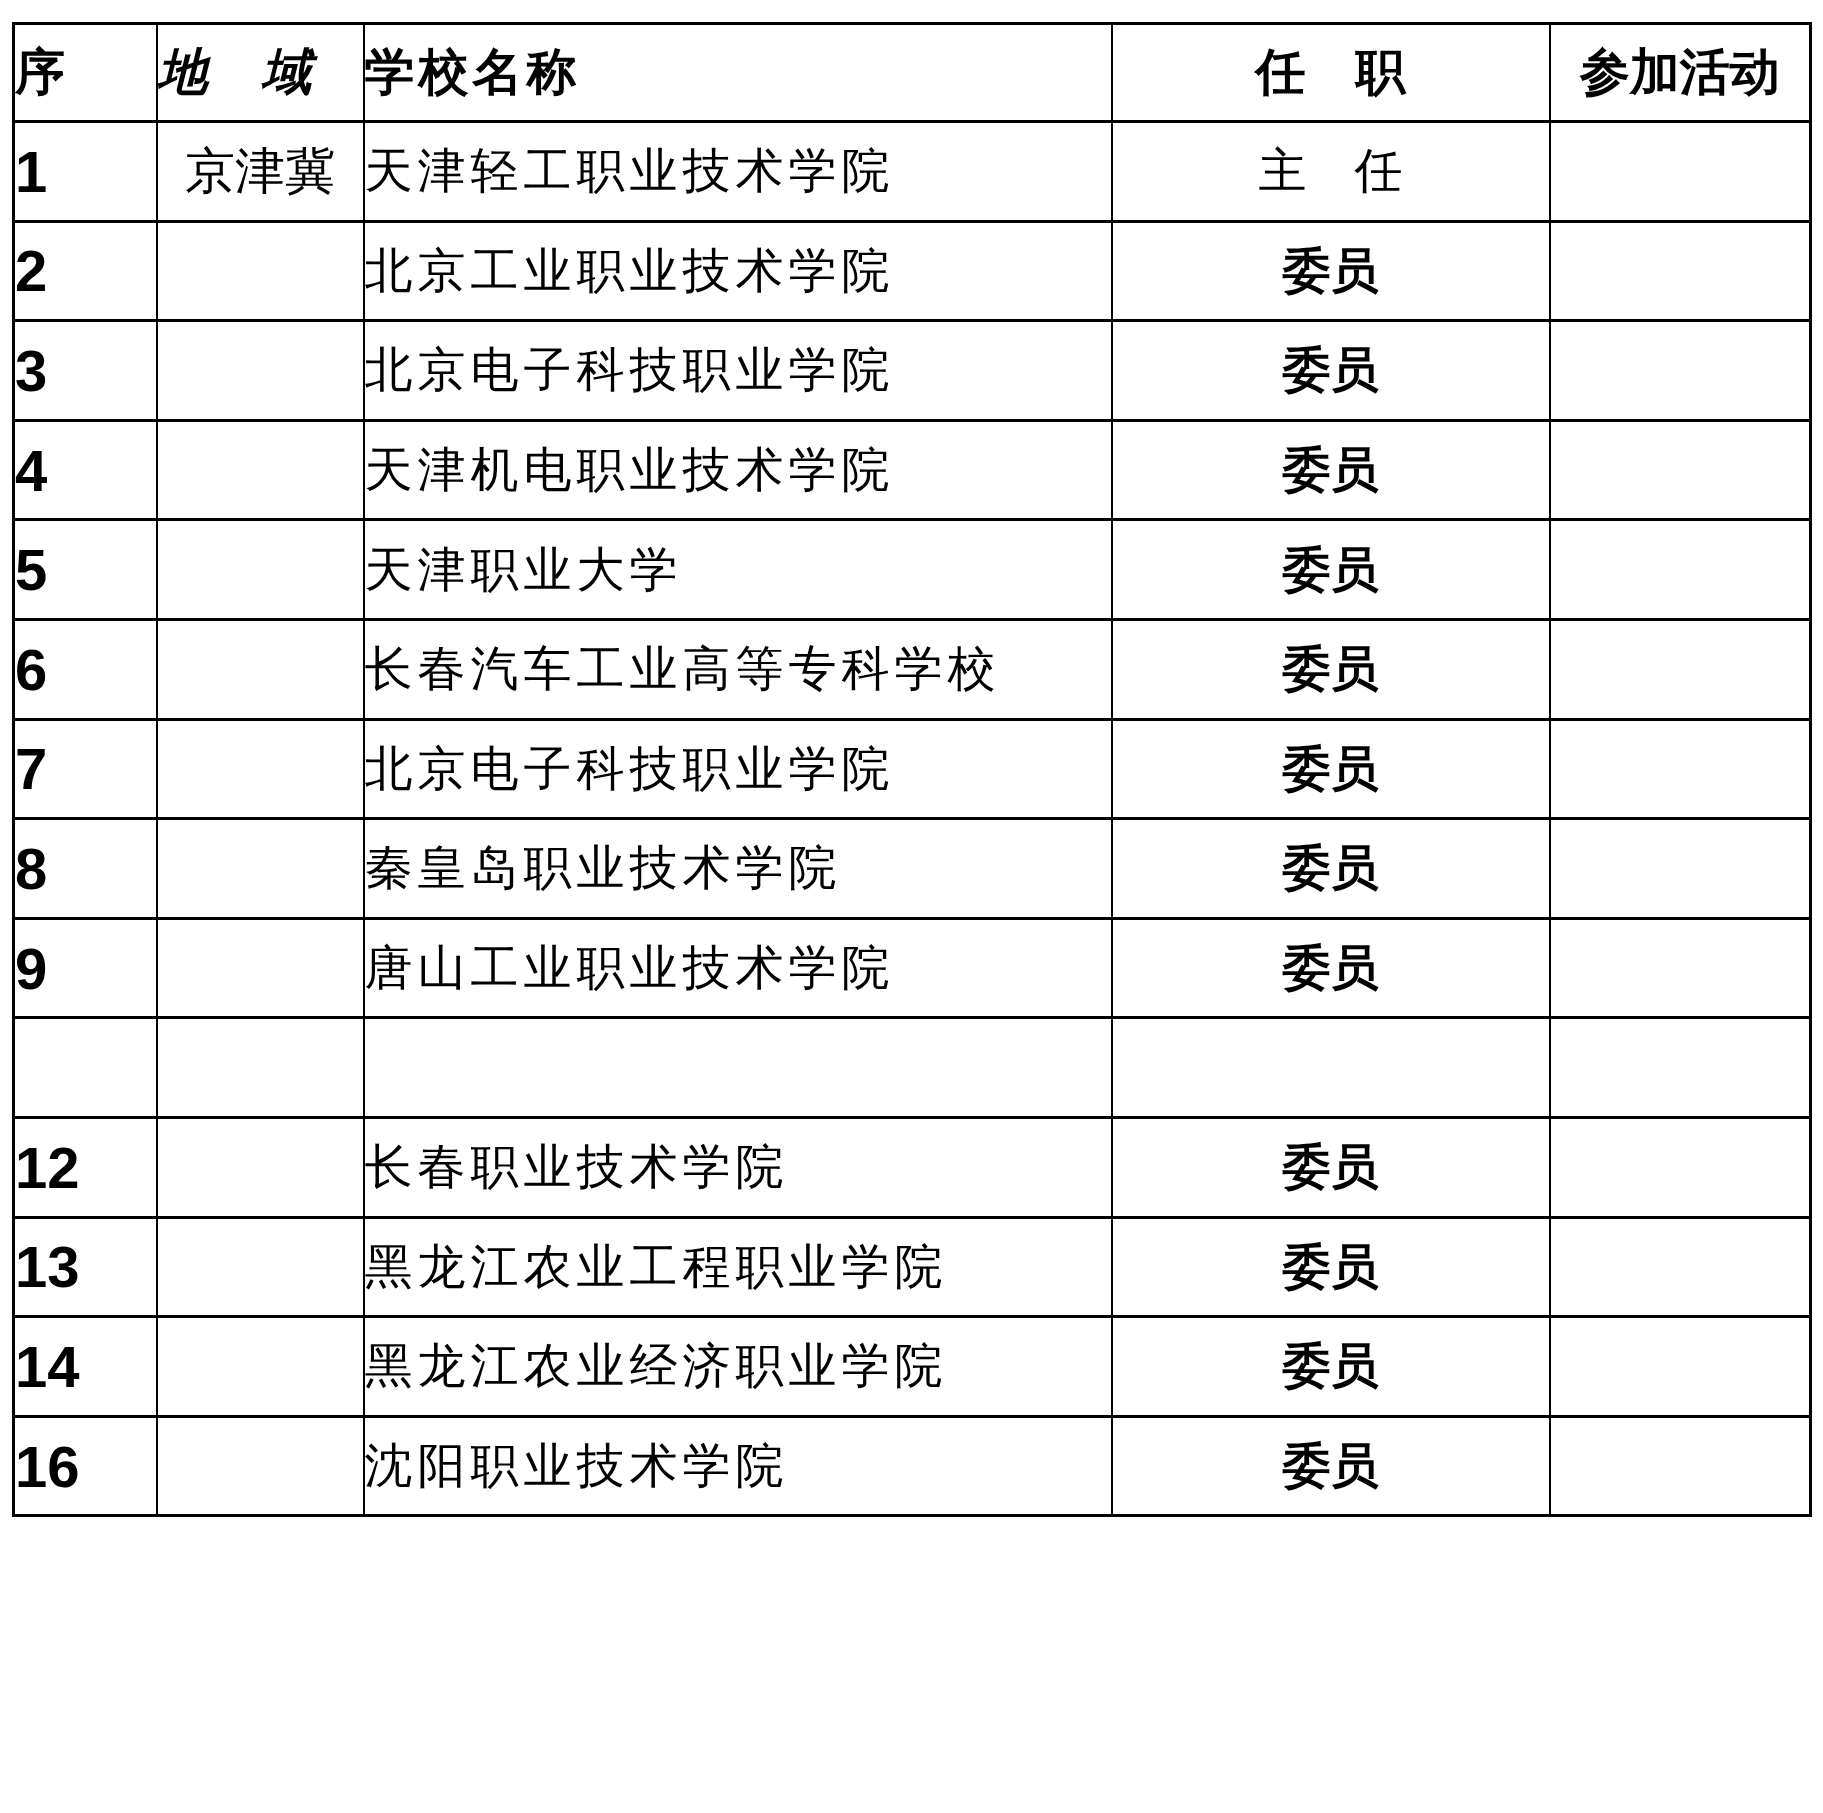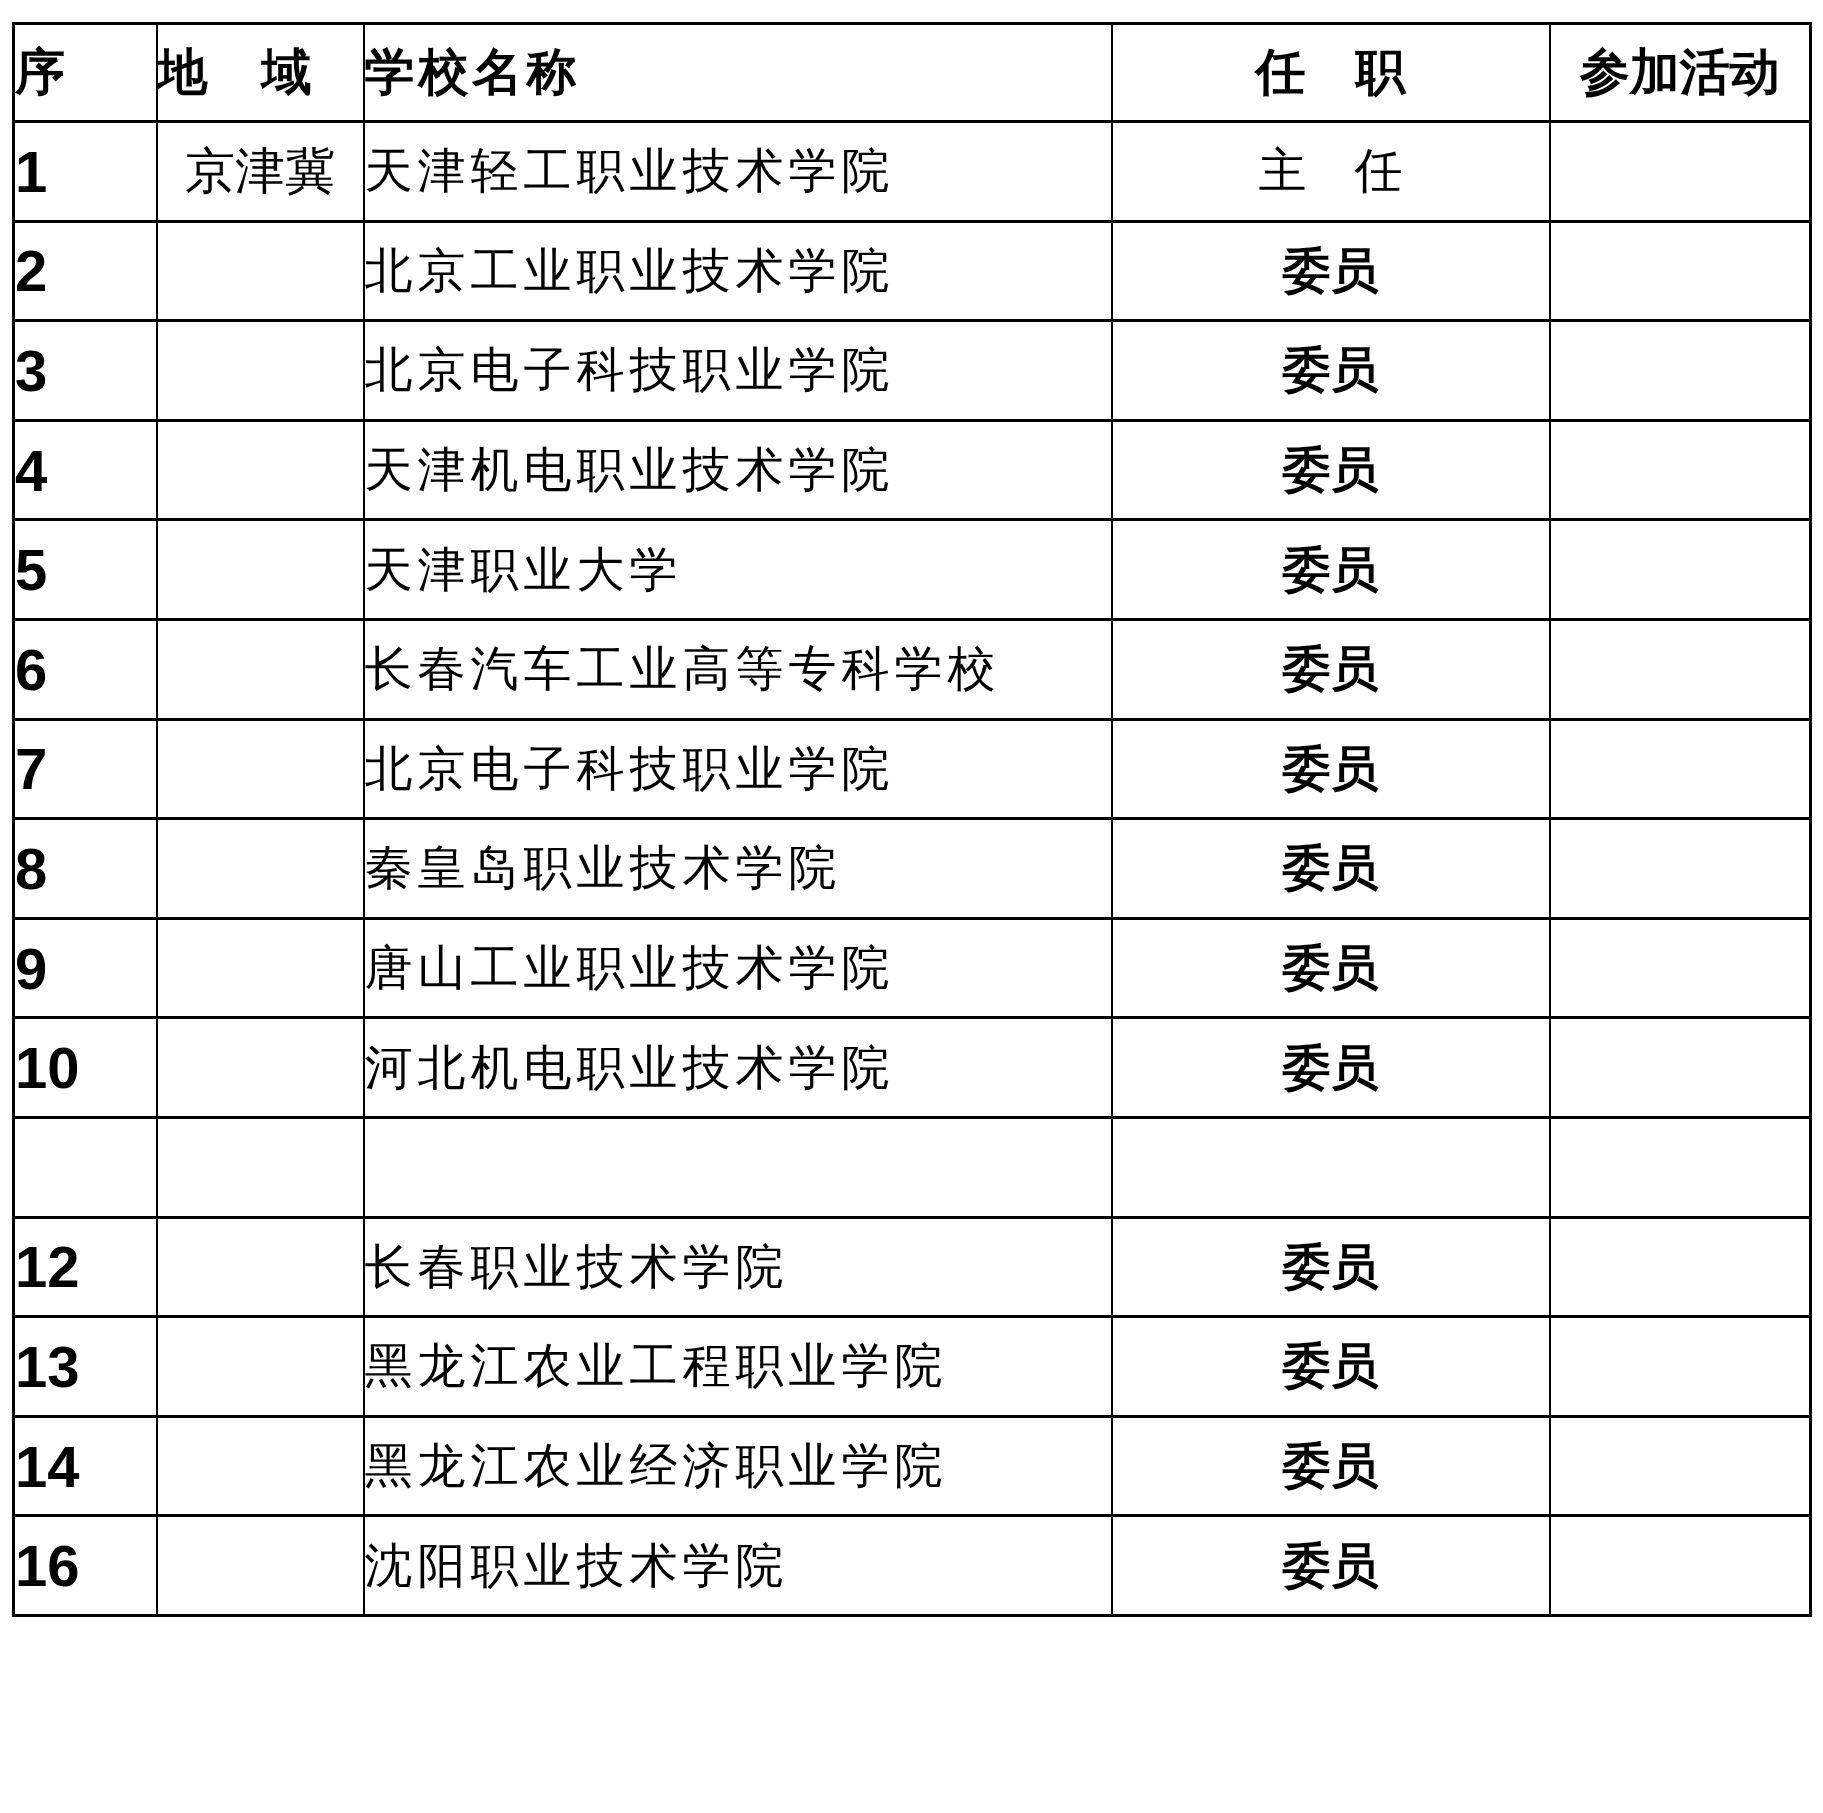--- a/index.html
+++ b/index.html
@@ -40,21 +40,21 @@
     box-sizing: border-box;
   }
   table.roster { border: 3px solid #000000; }
 
   thead tr { height: 98px; }
   tbody tr { height: 99.6px; }
 
   
   th { font-weight: bold; font-size: 50px; letter-spacing: 2px; text-align: left; }
   th.h-index    { padding-left: 20px; }
-  th.h-region   { padding-left: 6px; }
+  th.h-region   { padding-left: 6px; font-style: italic; }
   th.h-school   { padding-left: 54px; letter-spacing: 4px; }
   th.h-position { text-align: center; padding-right: 140px; letter-spacing: 0; }
   th.h-activity { text-align: center; padding-left: 0; letter-spacing: 0; }
 
   
   td.cell-index {
     font-family: "Liberation Sans", "DejaVu Sans", sans-serif;
     font-weight: bold;
     font-size: 58px;
     text-align: left;
@@ -160,27 +160,20 @@
     <td class="cell-activity"></td>
   </tr>
         <tr>
     <td class="cell-index">9</td>
     <td class="cell-region"></td>
     <td class="cell-school">唐山工业职业技术学院</td>
     <td class="cell-position">委员</td>
     <td class="cell-activity"></td>
   </tr>
         <tr>
-    <td class="cell-index">10</td>
-    <td class="cell-region"></td>
-    <td class="cell-school">河北机电职业技术学院</td>
-    <td class="cell-position">委员</td>
-    <td class="cell-activity"></td>
-  </tr>
-        <tr>
     <td class="cell-index"></td>
     <td class="cell-region"></td>
     <td class="cell-school"></td>
     <td class="cell-position"></td>
     <td class="cell-activity"></td>
   </tr>
         <tr>
     <td class="cell-index">12</td>
     <td class="cell-region"></td>
     <td class="cell-school">长春职业技术学院</td>

